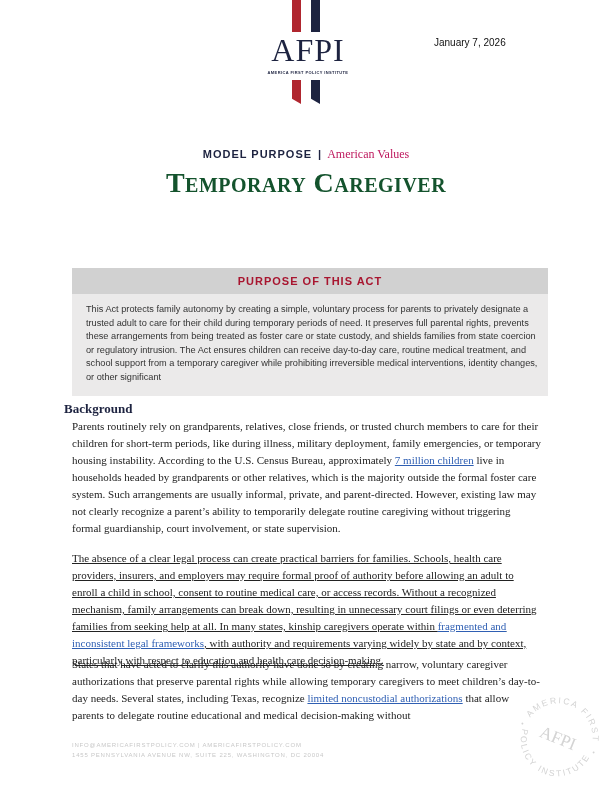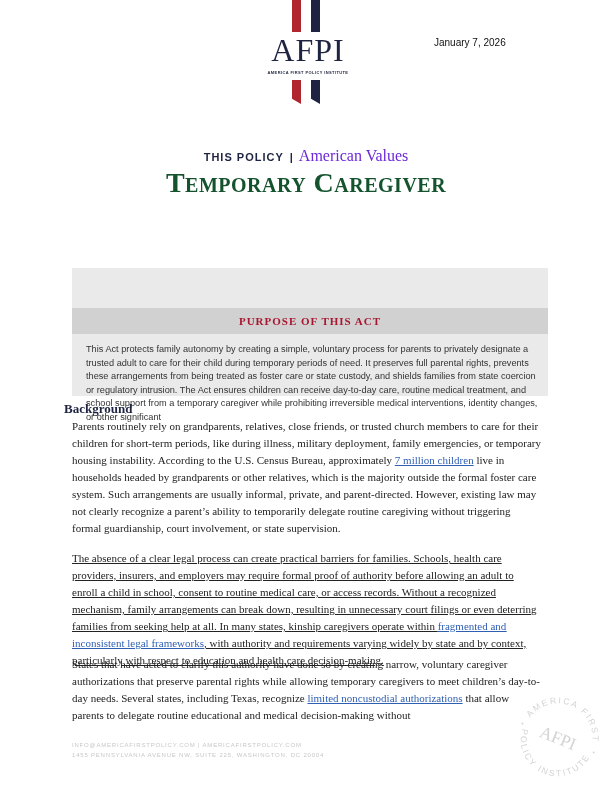--- a/index.html
+++ b/index.html
@@ -16,27 +16,27 @@
   .rib-bot-navy { left: 53px; top: 80px; height: 24px; clip-path: polygon(0 0, 100% 0, 100% 100%, 0 78%); }
   .logo-mark { position: absolute; left: 0; top: 33px; width: 100px; text-align: center; font-family: "Liberation Serif", serif; font-size: 32px; letter-spacing: 1px; color: #1d2340; line-height: 34px; }
   .logo-sub { position: absolute; left: 0; top: 70px; width: 100px; text-align: center; font-family: "Liberation Sans", sans-serif; font-size: 4px; letter-spacing: 0.4px; font-weight: bold; color: #1d2340; }
 
   .date { position: absolute; left: 434px; top: 37px; font-family: "Liberation Sans", sans-serif; font-size: 10px; color: #111; text-align: right; }
 
   
   .kicker { position: absolute; top: 147px; left: 0; width: 612px; text-align: center; font-size: 11px; }
   .kicker .k1 { font-family: "Liberation Sans", sans-serif; font-weight: bold; letter-spacing: 1px; color: #1d2340; }
   .kicker .sep { font-family: "Liberation Sans", sans-serif; font-weight: bold; color: #1d2340; margin: 0 6px; }
-  .kicker .k2 { font-family: "Liberation Serif", serif; color: #6d28d9; font-size: 16px; }
+  .kicker .k2 { font-family: "Liberation Serif", serif; color: #be185d; font-size: 12px; }
 
   .title { position: absolute; top: 163px; left: 0; width: 612px; text-align: center; font-family: "Liberation Serif", serif; font-weight: bold; color: #14532d; font-variant: small-caps; font-size: 28px; line-height: 40px; letter-spacing: 0.5px; }
 
   
   .purpose { position: absolute; left: 72px; top: 268px; width: 476px; height: 128px; background: #ebeaea; }
-  .purpose-head { height: 26px; background: #d1d1d1; text-align: center; font-family: Liberation Serif, serif; font-weight: bold; font-size: 11px; letter-spacing: 1px; color: #a8152f; line-height: 26px; margin-top: 40px; }
+  .purpose-head { height: 26px; background: #d1d1d1; text-align: center; font-family: Liberation Sans, sans-serif; font-weight: bold; font-size: 11px; letter-spacing: 1px; color: #a8152f; line-height: 26px; }
   .purpose-body { padding: 9px 10px 0 14px; font-family: "Liberation Sans", sans-serif; font-size: 9.2px; line-height: 13.6px; color: #333; }
 
   
   .section-title { position: absolute; left: 64px; top: 401px; font-family: "Liberation Serif", serif; font-weight: bold; font-size: 13px; color: #1d2340; }
   .para { position: absolute; left: 72px; width: 470px; font-family: "Liberation Serif", serif; font-size: 11px; line-height: 17px; color: #222; }
   .p1 { top: 418px; }
   .p2 { top: 550px; text-decoration: underline; }
   .p3 { top: 656px; }
   .para a { color: #2f5fb3; text-decoration: underline; }
 
@@ -54,21 +54,21 @@
   <div class="ribbon navy rib-top-navy"></div>
   <div class="logo-mark"><span>AFPI</span></div>
   <div class="logo-sub">AMERICA FIRST POLICY INSTITUTE</div>
   <div class="ribbon red rib-bot-red"></div>
   <div class="ribbon navy rib-bot-navy"></div>
 </div>
 
 <div class="date">January 7, 2026</div>
 
 <div class="kicker">
-  <span class="k1">THIS POLICY</span><span class="sep">|</span><span class="k2">American Values</span>
+  <span class="k1">MODEL PURPOSE</span><span class="sep">|</span><span class="k2">American Values</span>
 </div>
 
 <div class="title">
   <div>Temporary Caregiver</div>
 </div>
 
 <div class="purpose">
   <div class="purpose-head">PURPOSE OF THIS ACT</div>
   <div class="purpose-body">This Act protects family autonomy by creating a simple, voluntary process for parents to privately designate a trusted adult to care for their child during temporary periods of need. It preserves full parental rights, prevents these arrangements from being treated as foster care or state custody, and shields families from state coercion or regulatory intrusion. The Act ensures children can receive day-to-day care, routine medical treatment, and school support from a temporary caregiver while prohibiting irreversible medical interventions, identity changes, or other significant</div>
 </div>

